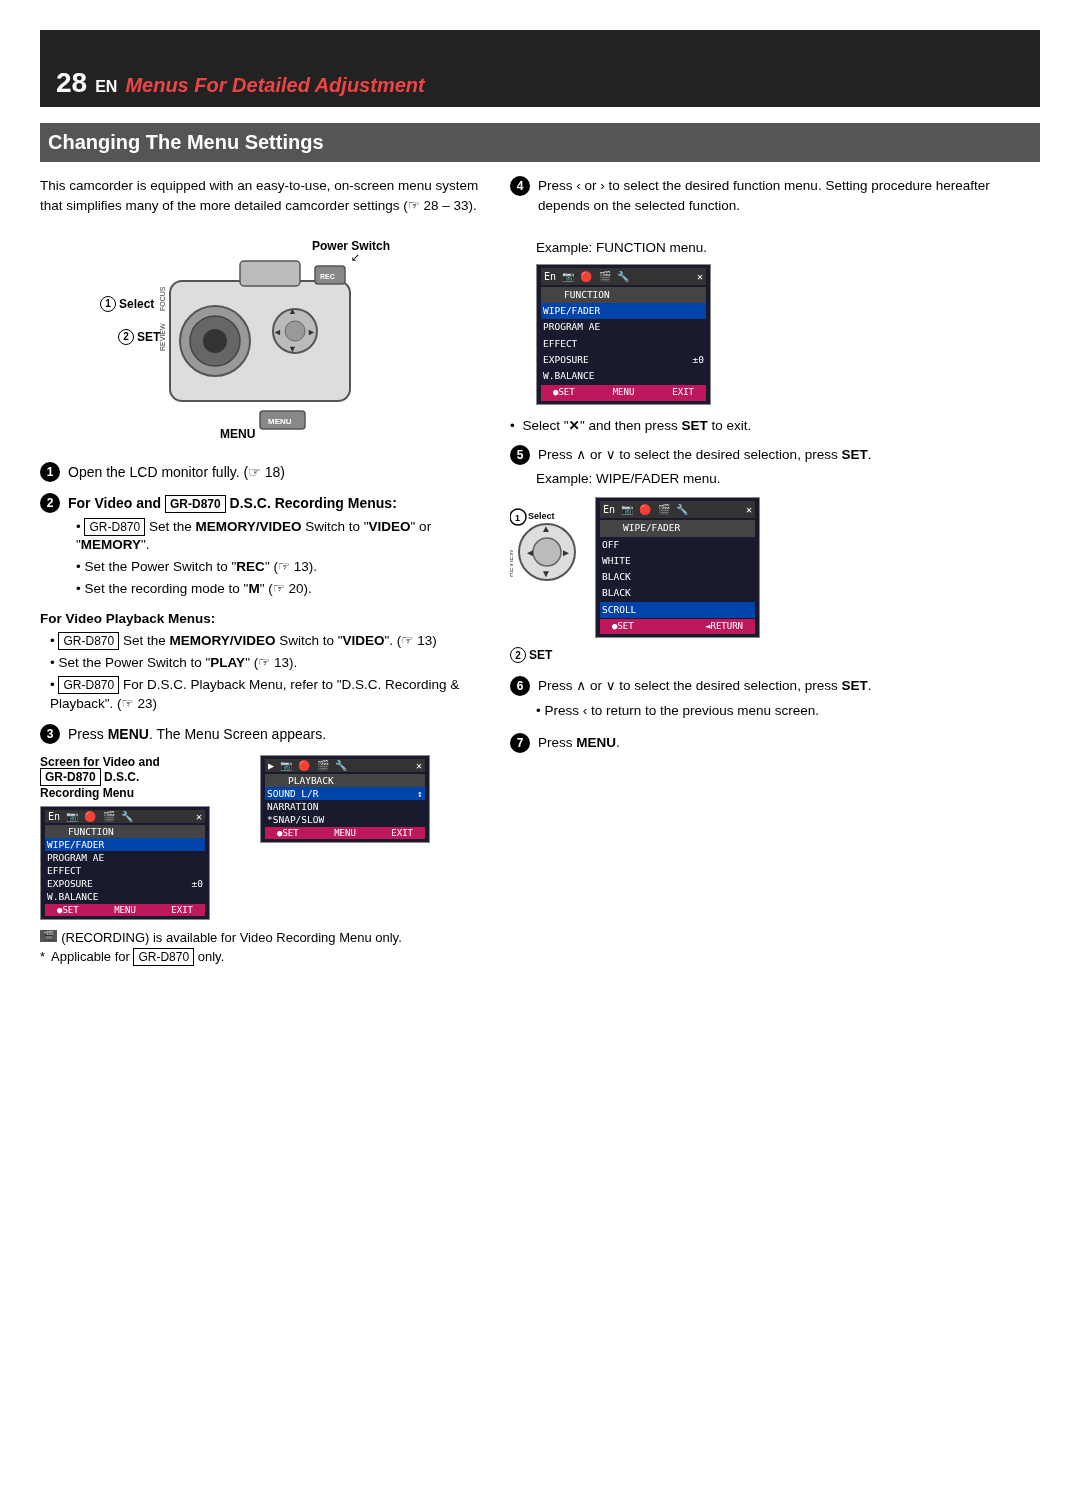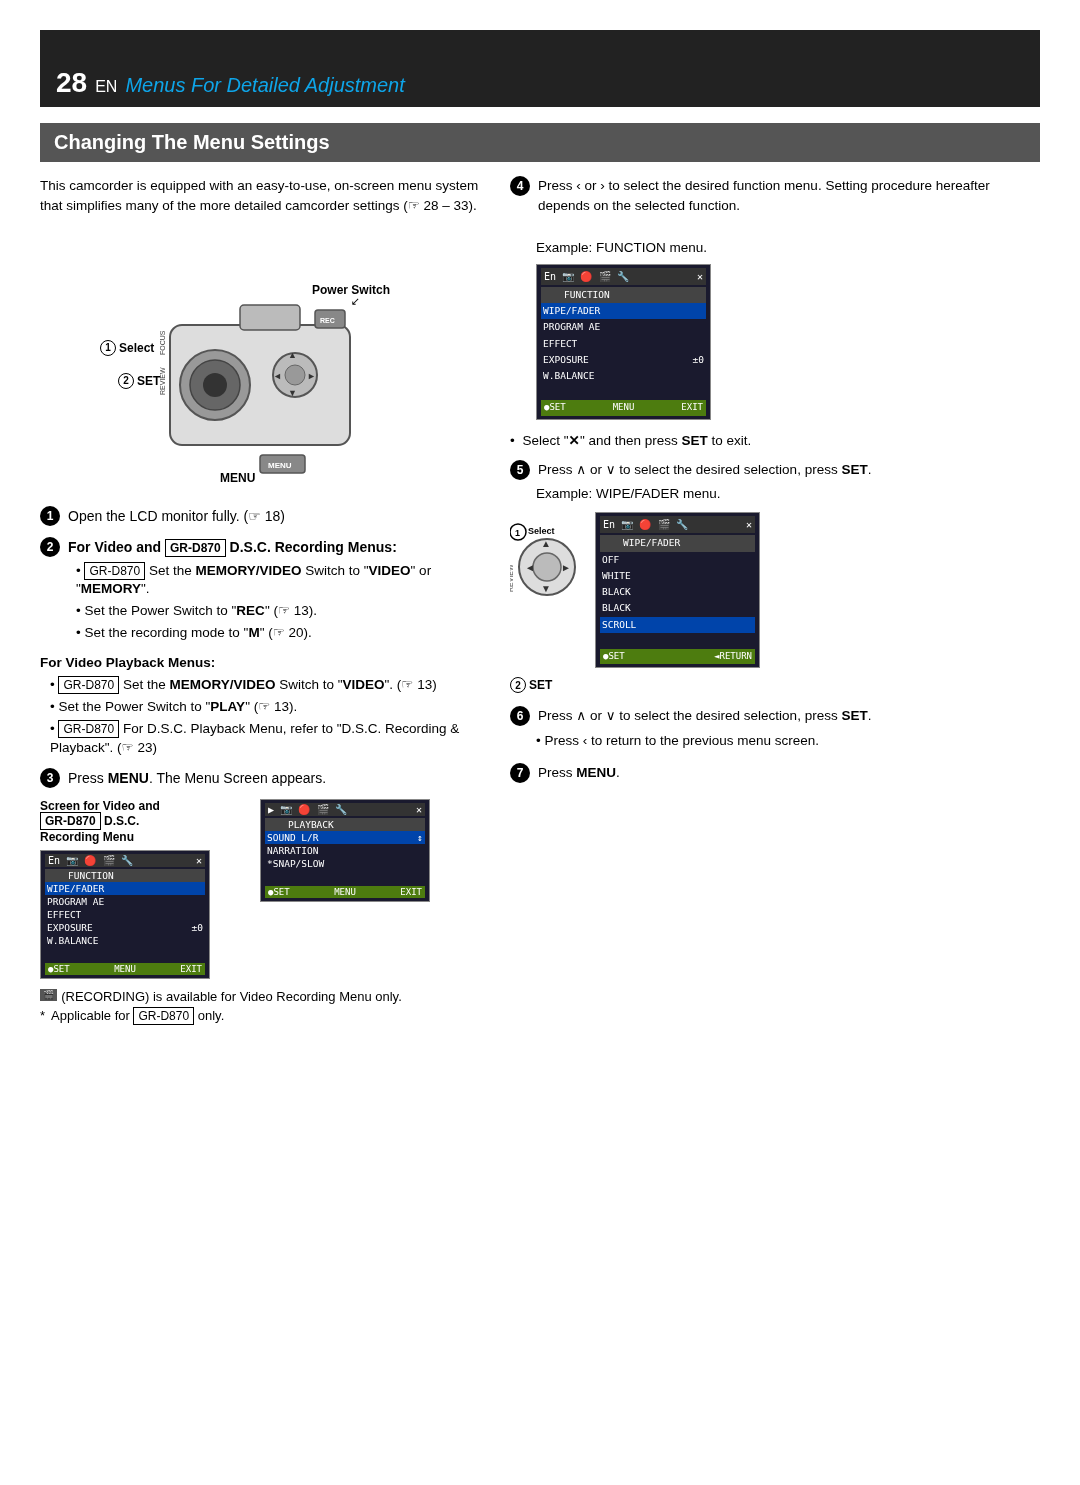--- a/index.html
+++ b/index.html
@@ -26,36 +26,36 @@
       align-items: baseline;
       gap: 8px;
     }
     .chapter-num {
       font-size: 28px;
       font-weight: bold;
       color: #fff;
     }
     .chapter-en {
       font-size: 16px;
-      font-weight: normal;
+      font-weight: bold;
       color: #fff;
     }
     .chapter-title-italic {
       font-style: italic;
-      font-weight: normal;
+      font-weight: bold;
       font-size: 20px;
-      color: #0ea5e9;
+      color: #ef4444;
       margin-top: 36px;
     }
     .section-title {
       background: #555;
       color: #fff;
       font-size: 20px;
       font-weight: bold;
-      padding: 8px 14px;
+      padding: 8px 8px;
       margin-bottom: 14px;
       display: inline-block;
       width: 100%;
     }
     .two-col {
       display: flex;
       gap: 30px;
     }
     .left-col {
       width: 440px;
@@ -182,23 +182,23 @@
     .menu-row.selected {
       background: #444;
       padding-left: 23px;
     }
     .menu-row.highlighted {
       background: #0044aa;
     }
     .menu-bottom {
       display: flex;
       justify-content: space-between;
-      background: #4d7c0f;
-      padding: 1px 3px;
-      margin-top: 16px;
+      background: #be185d;
+      padding: 1px 12px;
+      margin-top: 1px;
       font-size: 9px;
     }
     
     .right-step {
       margin-bottom: 12px;
       line-height: 1.5;
       font-size: 13.5px;
     }
     .right-step-header {
       display: flex;
@@ -245,21 +245,21 @@
   <div class="section-title">Changing The Menu Settings</div>
 
   
   <div class="two-col">
 
     <div class="left-col">
 
       <p class="intro-text">This camcorder is equipped with an easy-to-use, on-screen menu system that simplifies many of the more detailed camcorder settings (☞ 28 – 33).</p>
 
       <div class="diagram-area">
-        <div style="position:relative; width:320px; height:215px;margin-top:44px;">
+        <div style="position:relative; width:320px; height:215px;">
 
           <div style="position:absolute; top:8px; right:30px; font-size:12px; font-weight:bold; text-align:right;">Power Switch</div>
 
           <div style="position:absolute; top:20px; right:60px; font-size:11px;">↙</div>
 
           <svg width="300" height="190" style="position:absolute; top:20px; left:10px;">
 
             <rect x="60" y="30" width="180" height="120" rx="12" fill="#ddd" stroke="#555" stroke-width="2"></rect>
 
             <ellipse cx="105" cy="90" rx="35" ry="35" fill="#999" stroke="#555" stroke-width="2"></ellipse>

